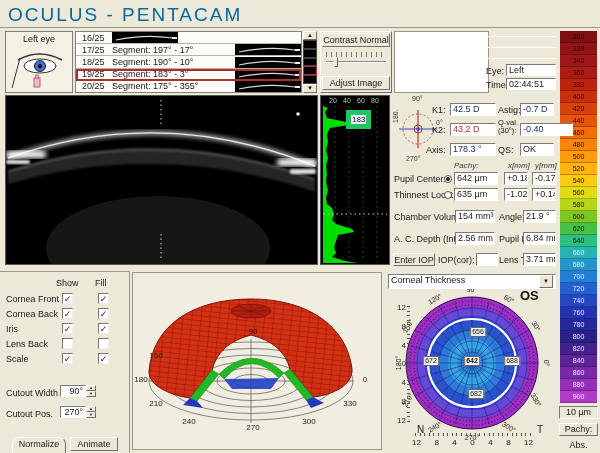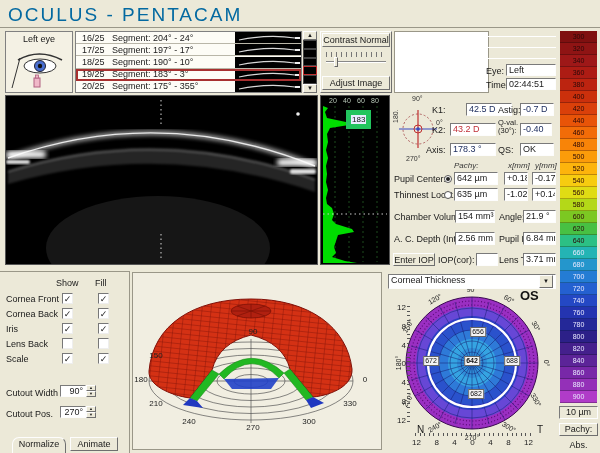--- a/index.html
+++ b/index.html
@@ -135,21 +135,20 @@
     <circle cx="34" cy="22" r="2.2" fill="#111"></circle>
     <path d="M6 44 L14 14" stroke="#333" stroke-width="1"></path>
     <rect x="28" y="34" width="6" height="9" fill="#f0b8c8" stroke="#b06080" stroke-width="1"></rect>
     <rect x="29.5" y="31" width="3" height="3" fill="#f0b8c8" stroke="#b06080" stroke-width="0.8"></rect>
   </svg>
 </div>
 
 <div id="segment-list" class="abs">
     <div class="seg-row">
       <span class="seg-id">16/25</span>
-      <span class="seg-label">Segment: 204° - 24°</span>
       <span class="seg-thumb"><svg viewBox="0 0 66 11" width="66" height="11">
           <path d="M4 8 Q33 2 60 6" fill="none" stroke="#d8d8d8" stroke-width="1.2"></path>
           <rect x="60" y="5" width="5" height="2" fill="#eee"></rect>
         </svg></span>
     </div>
     <div class="seg-row">
       <span class="seg-id">17/25</span>
       <span class="seg-label">Segment: 197° - 17°</span>
       <span class="seg-thumb"><svg viewBox="0 0 66 11" width="66" height="11">
           <path d="M4 8 Q33 2 60 6" fill="none" stroke="#d8d8d8" stroke-width="1.2"></path>
@@ -304,31 +303,31 @@
     <circle cx="24" cy="28" r="1.8" fill="#3848c0"></circle>
   </svg>
   <div id="dial-labels">
     <span style="left:20px; top:0;">90°</span>
     <span style="left:0; top:28px; transform:rotate(-90deg); transform-origin:left top;">180.</span>
     <span style="left:14px; top:60px;">270°</span>
     <span style="left:44px; top:24px;">0°</span>
   </div>
 
   <div class="row lbl" style="left:40px; top:10px;">K1:</div>
-  <div class="row field navy" style="left:58px; top:8px; width:46px;margin-left:16px;">42.5 D</div>
+  <div class="row field navy" style="left:58px; top:8px; width:46px;">42.5 D</div>
   <div class="row lbl" style="left:106px; top:10px;">Astig:</div>
   <div class="row field navy" style="left:128px; top:8px; width:34px;">-0.7 D</div>
 
   <div class="row lbl" style="left:40px; top:30px;">K2:</div>
   <div class="row field red" style="left:58px; top:28px; width:46px;">43.2 D</div>
   <div class="lbl" style="position:absolute; left:106px; top:24px; font-size:7.5px; line-height:8px;">
     <div>Q-val.</div>
     <div>(30°):</div>
   </div>
-  <div class="row field navy" style="left:128px; top:28px; width:32px;">-0.40</div>
+  <div class="row field navy" style="left:128px; top:28px; width:53px;">-0.40</div>
 
   <div class="row lbl" style="left:34px; top:50px;">Axis:</div>
   <div class="row field navy" style="left:58px; top:48px; width:46px;">178.3 °</div>
   <div class="row lbl" style="left:106px; top:50px;">QS:</div>
   <div class="row field" style="left:128px; top:48px; width:34px;">OK</div>
 
   <div class="row hdr" style="left:62px; top:66px;">Pachy:</div>
   <div class="row hdr" style="left:116px; top:66px;">x[mm]</div>
   <div class="row hdr" style="left:143px; top:66px;">y[mm]</div>
 

